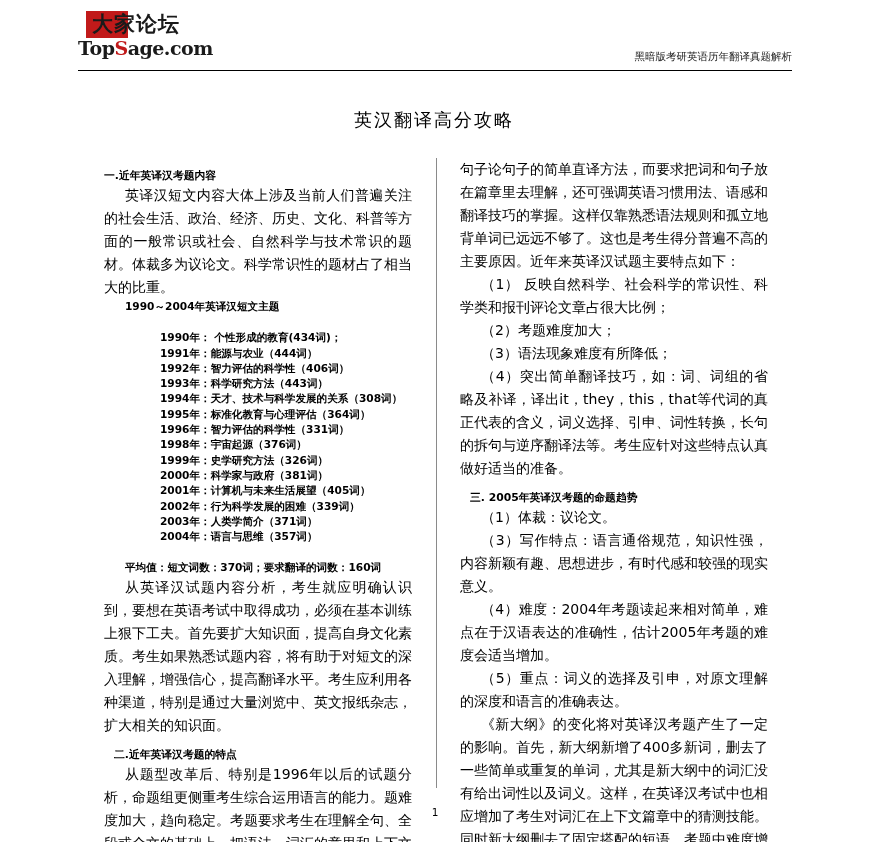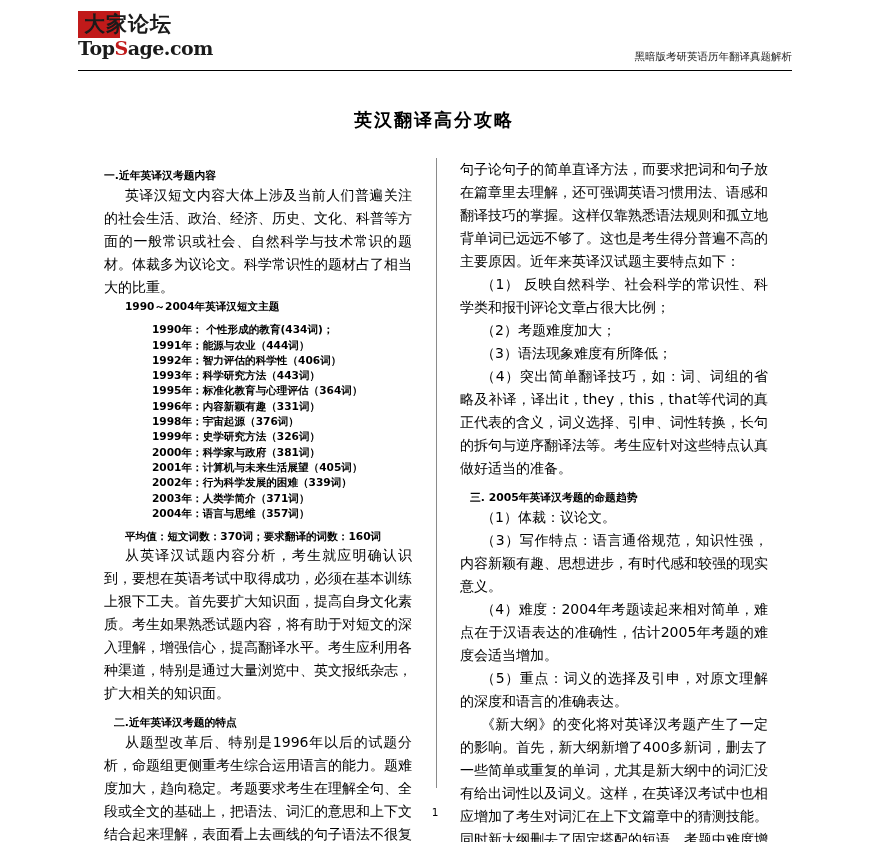--- a/index.html
+++ b/index.html
@@ -31,21 +31,21 @@
   }
   .logo-wrap {
     position: absolute;
     left: 78px;
     top: 10px;
     width: 220px;
     height: 56px;
   }
   .logo-cn {
     position: absolute;
-    left: 0; top: 0;
+    left: 8px; top: 0;
     width: 218px;
     height: 30px;
   }
   .logo-red-block {
     position: absolute;
     left: 0; top: 1px;
     width: 42px; height: 27px;
     background: #c11a1a;
   }
   .logo-cn-text {
@@ -90,21 +90,21 @@
   }
 
   
   .doc-title {
     position: absolute;
     left: 0;
     top: 108px;
     width: 868px;
     text-align: center;
     font-family: "DejaVu Sans", sans-serif;
-    font-weight: bold;
+    font-weight: normal;
     font-size: 18px;
     letter-spacing: 2px;
     color: #000;
   }
 
   
   .columns {
     position: absolute;
     left: 104px;
     top: 158px;
@@ -144,21 +144,21 @@
     font-family: "DejaVu Sans", sans-serif;
     font-weight: bold;
     font-size: 10.8px;
     line-height: 16px;
     margin-top: 10px;
     text-indent: 0;
   }
   .sec-head.ind { text-indent: 10px; }
   .list {
     list-style: none;
-    margin: 8px;
+    margin: 16px;
     padding: 0;
   }
   .list li {
     font-family: "DejaVu Sans", sans-serif;
     font-weight: bold;
     font-size: 10.6px;
     line-height: 15.3px;
     padding-left: 40px;
     white-space: nowrap;
   }
@@ -207,22 +207,23 @@
 
     <div class="col col-left">
       <p class="sec-head">一.近年英译汉考题内容</p>
       <p class="indent">英译汉短文内容大体上涉及当前人们普遍关注的社会生活、政治、经济、历史、文化、科普等方面的一般常识或社会、自然科学与技术常识的题材。体裁多为议论文。科学常识性的题材占了相当大的比重。</p>
       <p class="plain-line em-bold">1990～2004年英译汉短文主题</p>
       <ul class="list">
         <li>1990年： 个性形成的教育(434词)；</li>
         <li>1991年：能源与农业（444词）</li>
         <li>1992年：智力评估的科学性（406词）</li>
         <li>1993年：科学研究方法（443词）</li>
+        <li>1994年：天才、技术与科学发展的关系（308词）</li>
         <li>1995年：标准化教育与心理评估（364词）</li>
-        <li>1996年：内容新颖有趣（331词）</li>
+        <li>1996年：智力评估的科学性（331词）</li>
         <li>1998年：宇宙起源（376词）</li>
         <li>1999年：史学研究方法（326词）</li>
         <li>2000年：科学家与政府（381词）</li>
         <li>2001年：计算机与未来生活展望（405词）</li>
         <li>2002年：行为科学发展的困难（339词）</li>
         <li>2003年：人类学简介（371词）</li>
         <li>2004年：语言与思维（357词）</li>
       </ul>
       <p class="plain-line em-bold">平均值：短文词数：370词；要求翻译的词数：160词</p>
       <p class="indent">从英译汉试题内容分析，考生就应明确认识到，要想在英语考试中取得成功，必须在基本训练上狠下工夫。首先要扩大知识面，提高自身文化素质。考生如果熟悉试题内容，将有助于对短文的深入理解，增强信心，提高翻译水平。考生应利用各种渠道，特别是通过大量浏览中、英文报纸杂志，扩大相关的知识面。</p>

